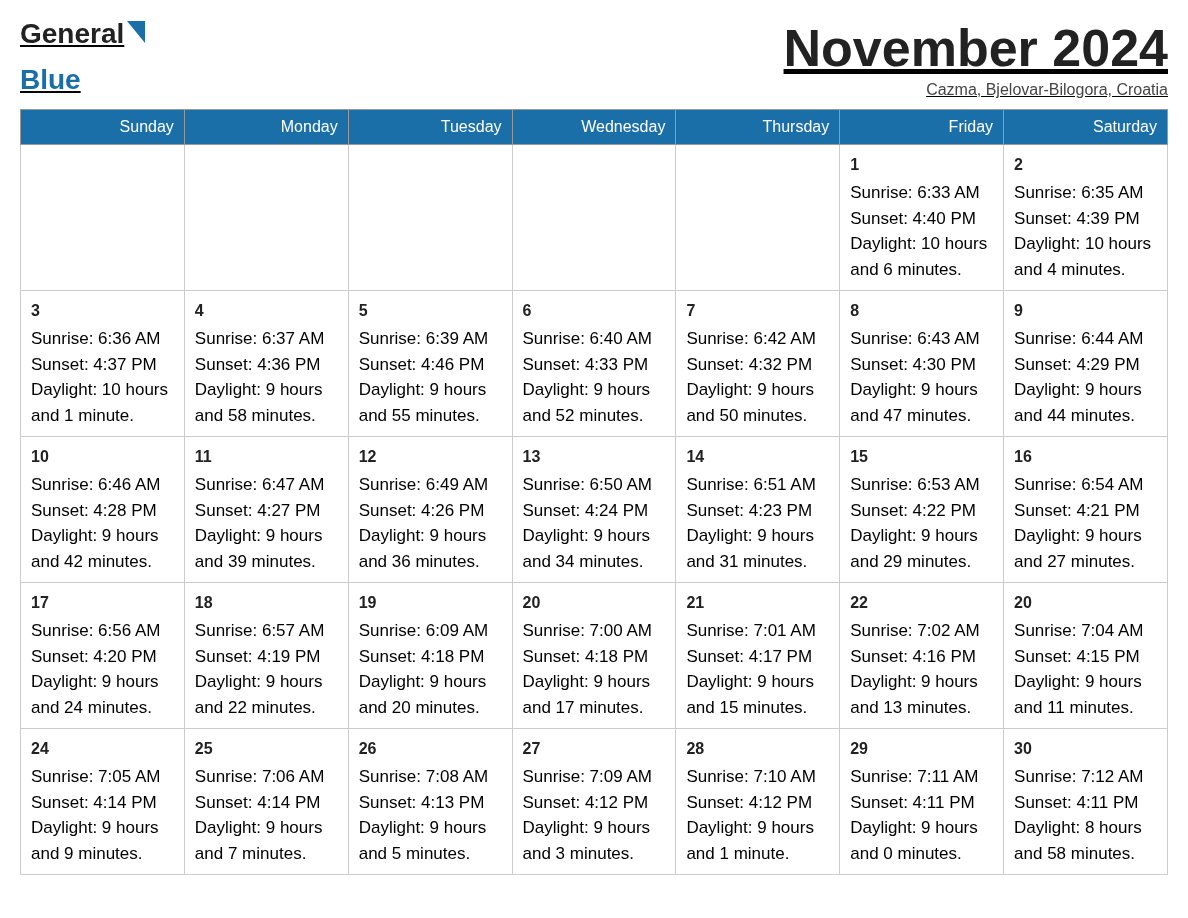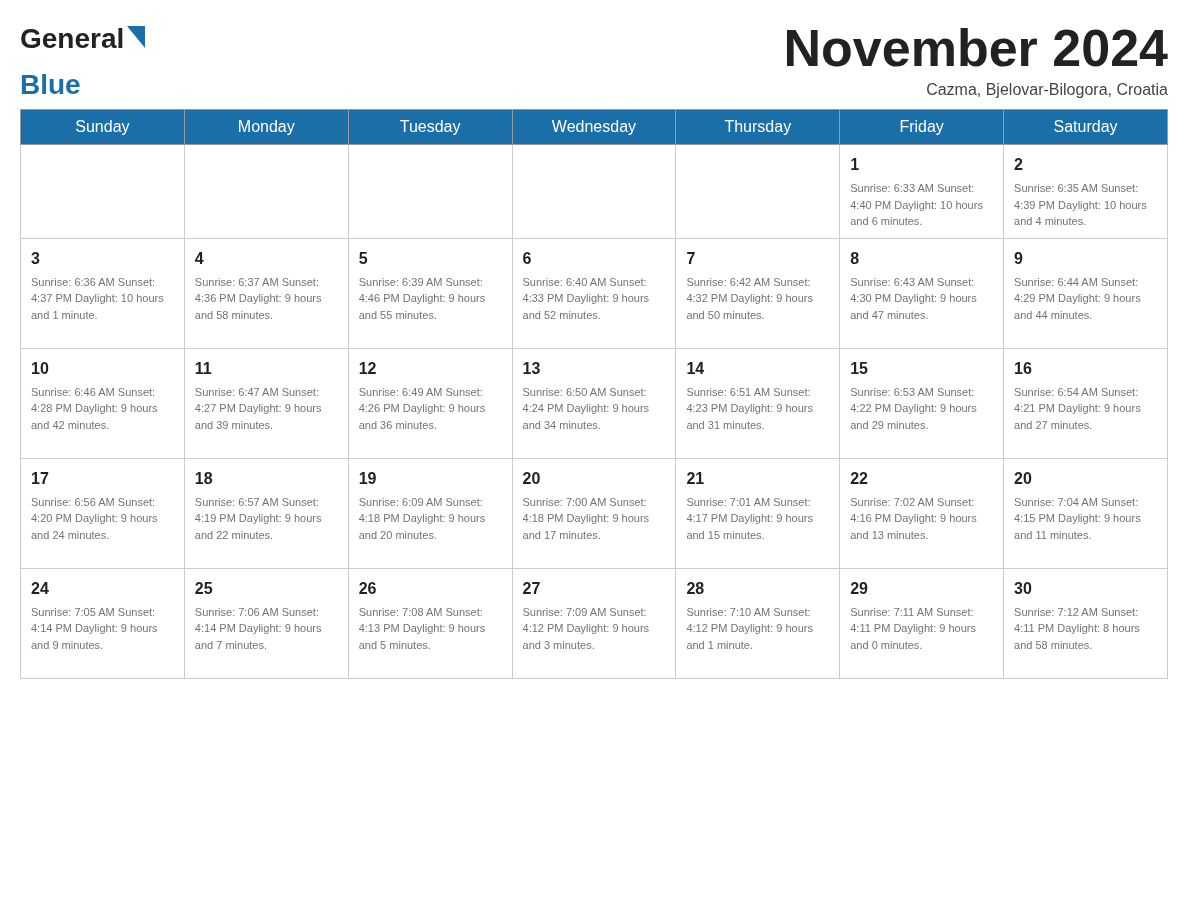--- a/index.html
+++ b/index.html
@@ -6,22 +6,23 @@
     body {
       font-family: Arial, sans-serif;
       background: #fff;
       padding: 20px;
       width: 1188px;
       min-height: 918px;
     }
     .header {
       display: flex;
       justify-content: space-between;
-      align-items: flex-end;
+      align-items: flex-start;
       margin-bottom: 10px;
+      text-decoration: underline;
     }
     .logo {
       display: flex;
       flex-direction: column;
       align-items: flex-start;
     }
     .logo-general {
       font-size: 28px;
       font-weight: bold;
       color: #222;
@@ -50,21 +51,21 @@
       margin-top: 4px;
     }
     .calendar {
       width: 100%;
       border-collapse: collapse;
       border: 1px solid #999;
     }
     .calendar th {
       background-color: #1a6fa8;
       color: #fff;
-      text-align: center;
+      text-align: right;
       padding: 8px 10px;
       font-size: 16px;
       font-weight: normal;
       border: 1px solid #999;
       margin-top: 48px;
     }
     .calendar td {
       vertical-align: top;
       padding: 8px 10px;
       border: 1px solid #ccc;
@@ -74,22 +75,22 @@
       line-height: 1.5;
     }
     .day-num {
       font-size: 16px;
       font-weight: bold;
       color: #222;
       display: block;
       margin-bottom: 3px;
     }
     .day-info {
-      font-size: 11px;
-      color: #737373;
+      font-size: 17px;
+      color: #000000;
       line-height: 1.5;
     }
     .calendar tr td {
       height: 110px;
     }
     .calendar tr:first-child td {
       height: 90px;
     }
     .logo-general-row {
       display: flex;

